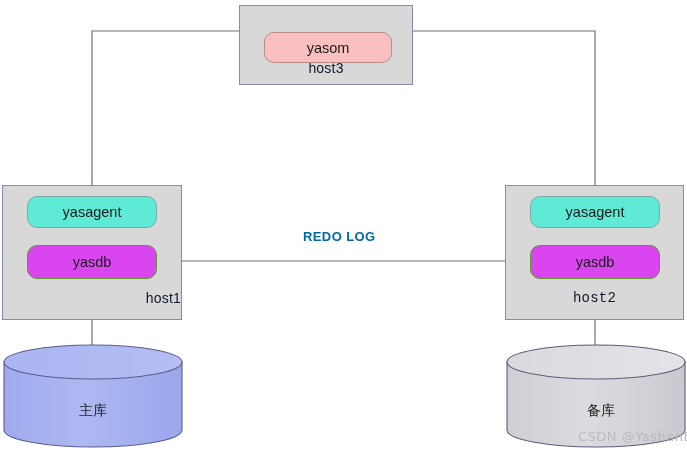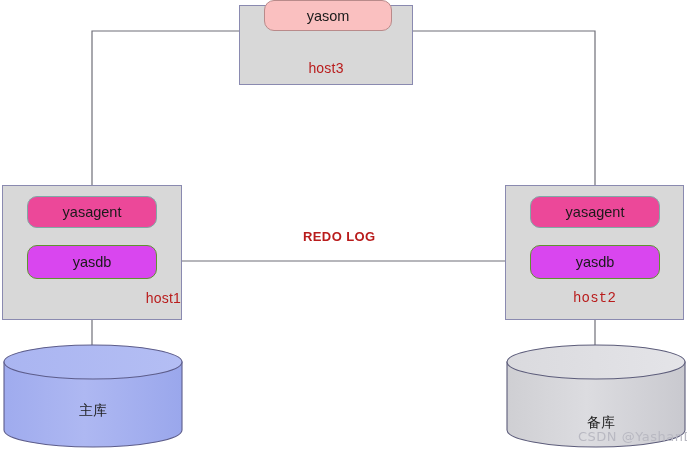--- a/index.html
+++ b/index.html
@@ -24,45 +24,45 @@
   .host{
     position:absolute;
     background:#d8d8d8;
     border:1px solid #8a8ab0;
     box-sizing:border-box;
   }
   .host-label{
     position:absolute;
     left:0; right:0;
     text-align:center;
-    color:#b91c1c;
+    color:#0f172a;
     font-size:14px;
     letter-spacing:.2px;
   }
   
   .node{
     position:absolute;
     box-sizing:border-box;
     border-radius:10px;
     border:1px solid #7a7a95;
     display:flex;
     align-items:center;
     justify-content:center;
     font-size:14.5px;
     color:#1a1a1a;
   }
   .node.pink{ background:#fac0c0; border-color:#b98a8a; }
-  .node.cyan{ background:#ec4899; border-color:#7fa9a6; }
+  .node.cyan{ background:#5eead4; border-color:#7fa9a6; }
   .node.green{ background:#d946ef; border-color:#5f9430; }
   
   .redo-label{
     position:absolute;
     font-size:13px;
     font-weight:bold;
-    color:#b91c1c;
+    color:#0369a1;
     letter-spacing:.4px;
     white-space:nowrap;
   }
   
   .cyl{ position:absolute; }
   .cyl svg{ display:block; }
   .cyl-label{
     position:absolute;
     left:0; right:0;
     text-align:center;
@@ -124,21 +124,21 @@
 
       <path d="M92,280 L92,352"></path>
 
       <path d="M595,280 L595,352"></path>
     </g>
   </svg>
 
   <div class="host" style="left:239px; top:5px; width:174px; height:80px;">
     <div class="host-label" style="bottom:8px;">host3</div>
   </div>
-  <div class="node pink" style="left:264px; top:0; width:128px; height:31px;">
+  <div class="node pink" style="left:264px; top:32px; width:128px; height:31px;">
     <span>yasom</span>
   </div>
 
   <div class="host" style="left:2px; top:185px; width:180px; height:135px;">
     <div class="host-label" style="bottom:13px;text-align:right;">host1</div>
   </div>
   <div class="node cyan" style="left:27px; top:196px; width:130px; height:32px;">
     <span>yasagent</span>
   </div>
   <div class="node green" style="left:27px; top:245px; width:130px; height:34px;">
@@ -163,18 +163,18 @@
       <ellipse cx="90" cy="18" rx="89" ry="17" fill="url(#blueTop)" stroke="#5c5c8a" stroke-width="1.1"></ellipse>
     </svg>
     <div class="cyl-label" style="top:58px;">主库</div>
   </div>
 
   <div class="cyl" style="left:506px; top:344px; width:180px; height:104px;">
     <svg width="180" height="104" viewBox="0 0 180 104" xmlns="http://www.w3.org/2000/svg">
       <path d="M1,18 L1,86 A89,17 0 0 0 179,86 L179,18 Z" fill="url(#grayBody)" stroke="#5c5c7a" stroke-width="1.1"></path>
       <ellipse cx="90" cy="18" rx="89" ry="17" fill="url(#grayTop)" stroke="#5c5c7a" stroke-width="1.1"></ellipse>
     </svg>
-    <div class="cyl-label" style="top:70px;padding-left:10px;">备库</div>
+    <div class="cyl-label" style="top:58px;padding-left:10px;">备库</div>
   </div>
 
   <div class="watermark" style="left:578px; top:429px;">CSDN @YashanDB</div>
 
 </div>
 
 </body></html>

